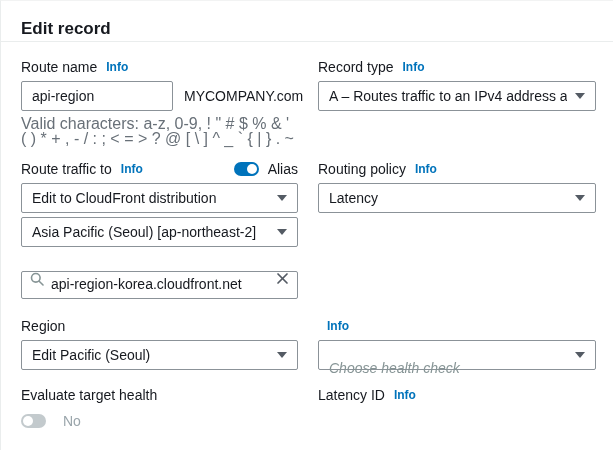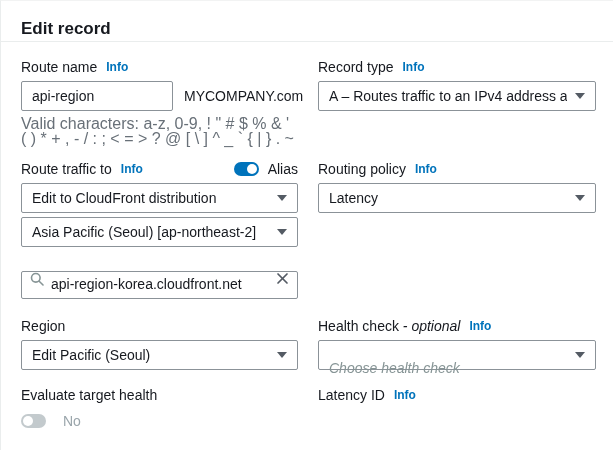--- a/index.html
+++ b/index.html
@@ -230,21 +230,20 @@
       <div class="label-row">
         <span class="lbl">Region</span>
       </div>
       <div class="control select">
         <span class="sel-text">Edit Pacific (Seoul)</span>
         <span class="caret"></span>
       </div>
     </div>
     <div>
       <div class="label-row">
-        <span class="lbl"><span>Health check</span><span class="opt"> - optional</span></span>
         <a class="info">Info</a>
       </div>
       <div class="control select">
         <span class="sel-text placeholder">Choose health check</span>
         <span class="caret"></span>
       </div>
     </div>
   </div>
 
   <div class="grid sec4">

